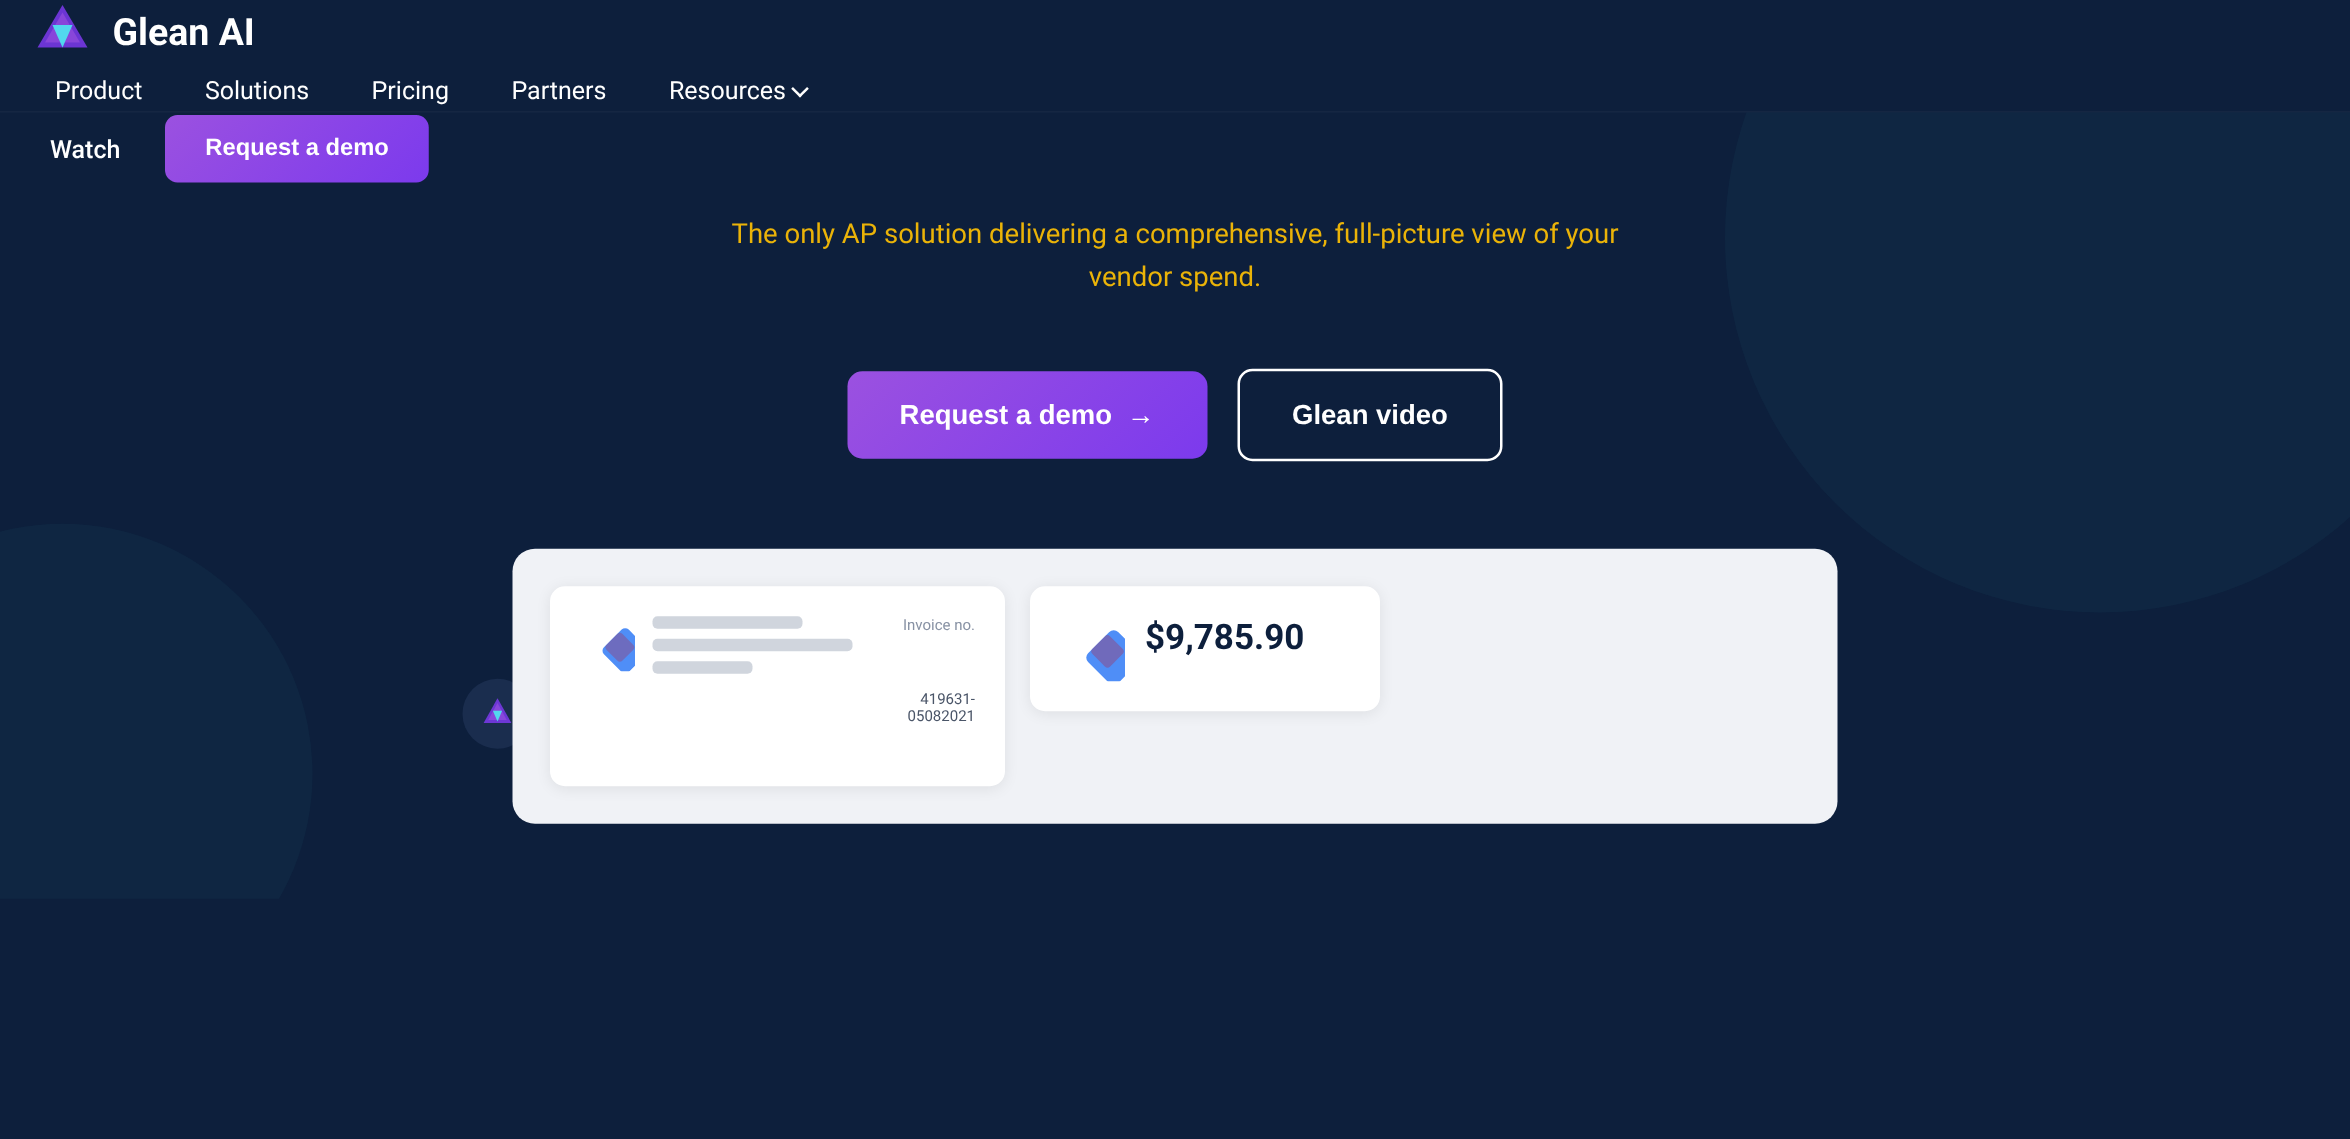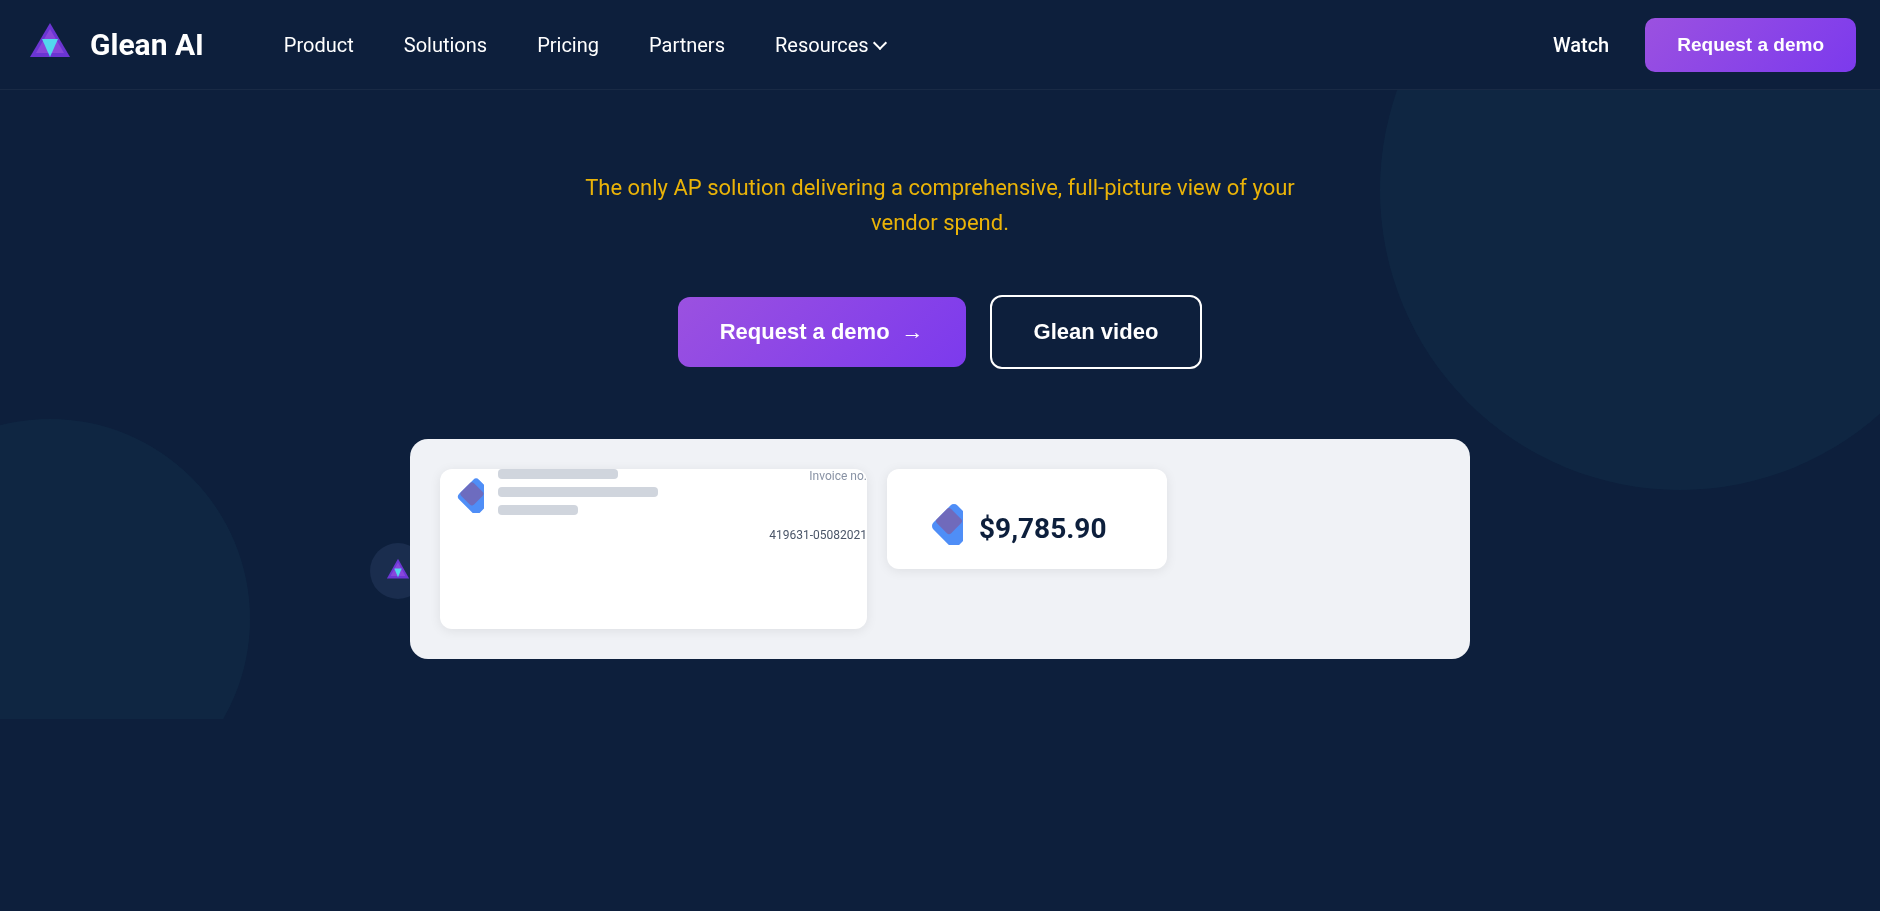--- a/index.html
+++ b/index.html
@@ -13,25 +13,25 @@
       background-color: #0d1f3c;
       color: #ffffff;
       width: 1880px;
       min-height: 911px;
       overflow-x: hidden;
     }
 
     
     .navbar {
       display: flex;
-      align-items: center;
       padding: 0 24px;
       height: 90px;
       background-color: #0d1f3c;
       border-bottom: 1px solid rgba(255,255,255,0.05);
+      flex-direction: column;
     }
 
     .logo-area {
       display: flex;
       align-items: center;
       gap: 14px;
       margin-right: 60px;
       text-decoration: none;
     }
 
@@ -177,21 +177,22 @@
     .dashboard-inner {
       display: flex;
       gap: 20px;
       align-items: flex-start;
     }
 
     
     .invoice-card {
       background: #ffffff;
       border-radius: 12px;
-      width: 427px;
+      padding: 24px;
+      width: 364px;
       min-height: 160px;
       box-shadow: 0 2px 12px rgba(0,0,0,0.08);
       display: flex;
       flex-direction: column;
       gap: 12px;
     }
 
     .invoice-header {
       display: flex;
       align-items: flex-start;
@@ -236,21 +237,21 @@
       text-align: right;
       margin-top: 45px;
     }
 
     
     .amount-card {
       background: #ffffff;
       border-radius: 12px;
       padding: 24px;
       display: flex;
-      align-items: flex-end;
+      align-items: flex-start;
       gap: 16px;
       box-shadow: 0 2px 12px rgba(0,0,0,0.08);
       min-width: 280px;
     }
 
     .amount-diamond {
       width: 52px;
       height: 52px;
       flex-shrink: 0;
     }

